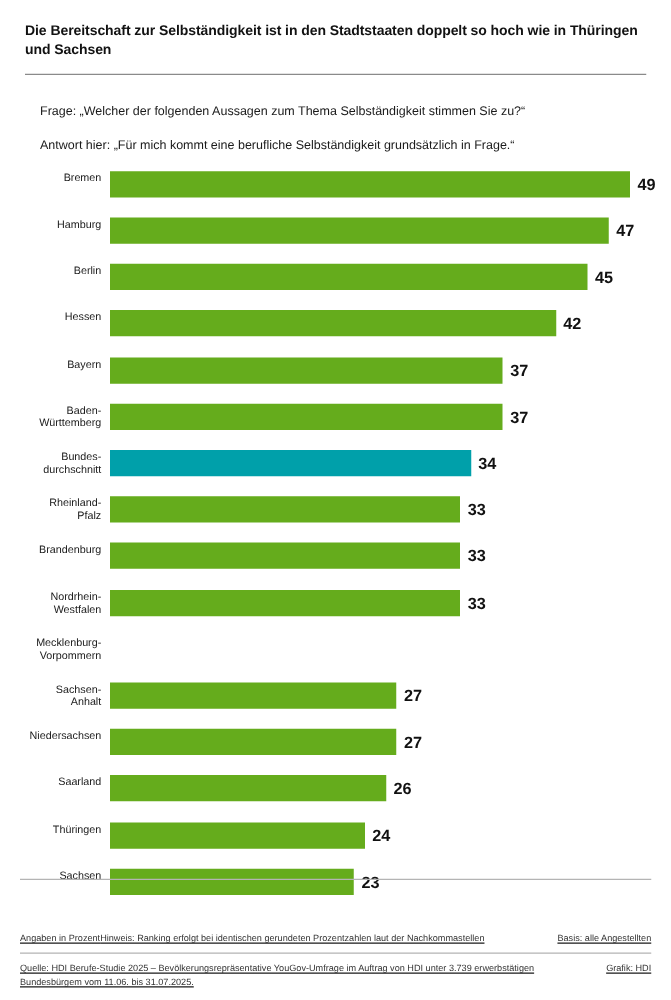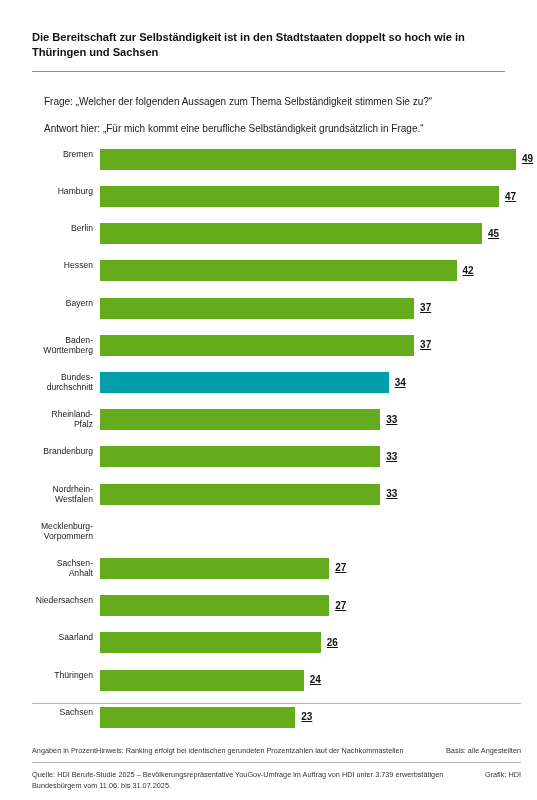--- a/index.html
+++ b/index.html
@@ -13,21 +13,21 @@
     height: 800px;
     font-family: "Liberation Sans", sans-serif;
     color: #1a1a1a;
     position: relative;
     overflow: hidden;
   }
   .page {
     width: 537px;
     height: 800px;
     position: relative;
-    padding: 16px;
+    padding: 4px;
   }
 
   
   .header {
     padding: 14px 16px 0 16px;
   }
   .title {
     font-size: 11.2px;
     font-weight: bold;
     line-height: 1.38;
@@ -83,36 +83,36 @@
     height: 21px;
   }
   .bar {
     height: 21px;
     background: #65AC1C;
   }
   .bar.highlight {
     background: #00A0AA;
   }
   .bar-value {
-    font-size: 10px;
+    font-size: 13px;
     font-weight: bold;
     color: #111111;
     margin-left: 6px;
     line-height: 1;
     white-space: nowrap;
-    text-decoration: underline;
   }
 
   
   .footer {
     position: absolute;
-    left: 16px;
+    left: 0;
     right: 0;
     bottom: 0;
     padding: 0 16px 8px 16px;
+    text-decoration: underline;
   }
   .rule-foot {
     border: 0;
     border-top: 1px solid #b4b4b4;
     margin: 0 0 0 0;
   }
   .notes {
     display: flex;
     justify-content: space-between;
     align-items: baseline;

